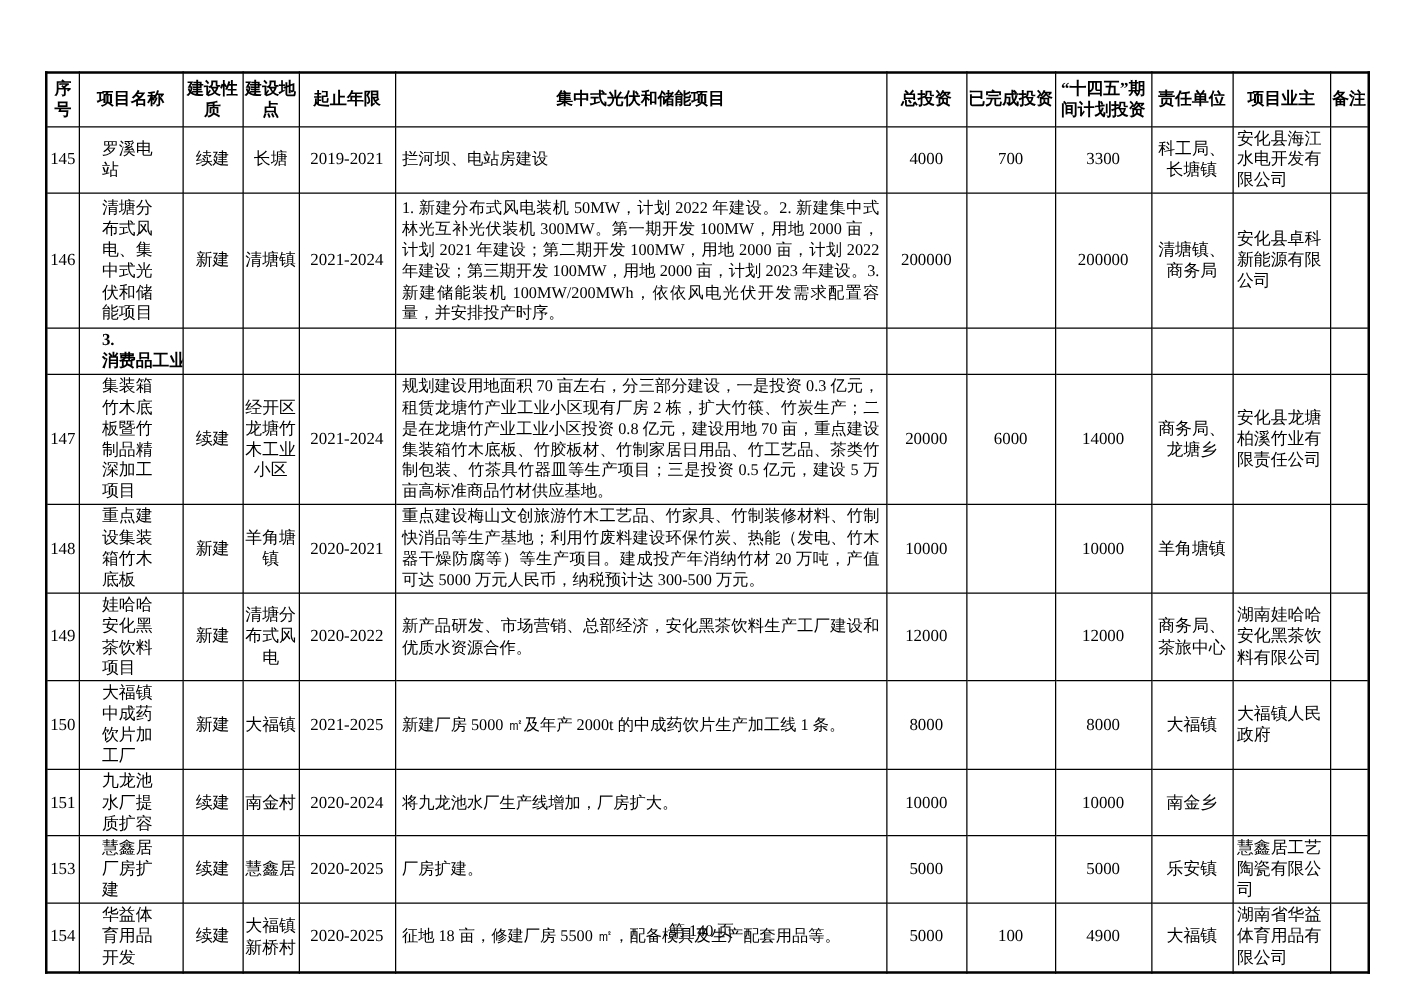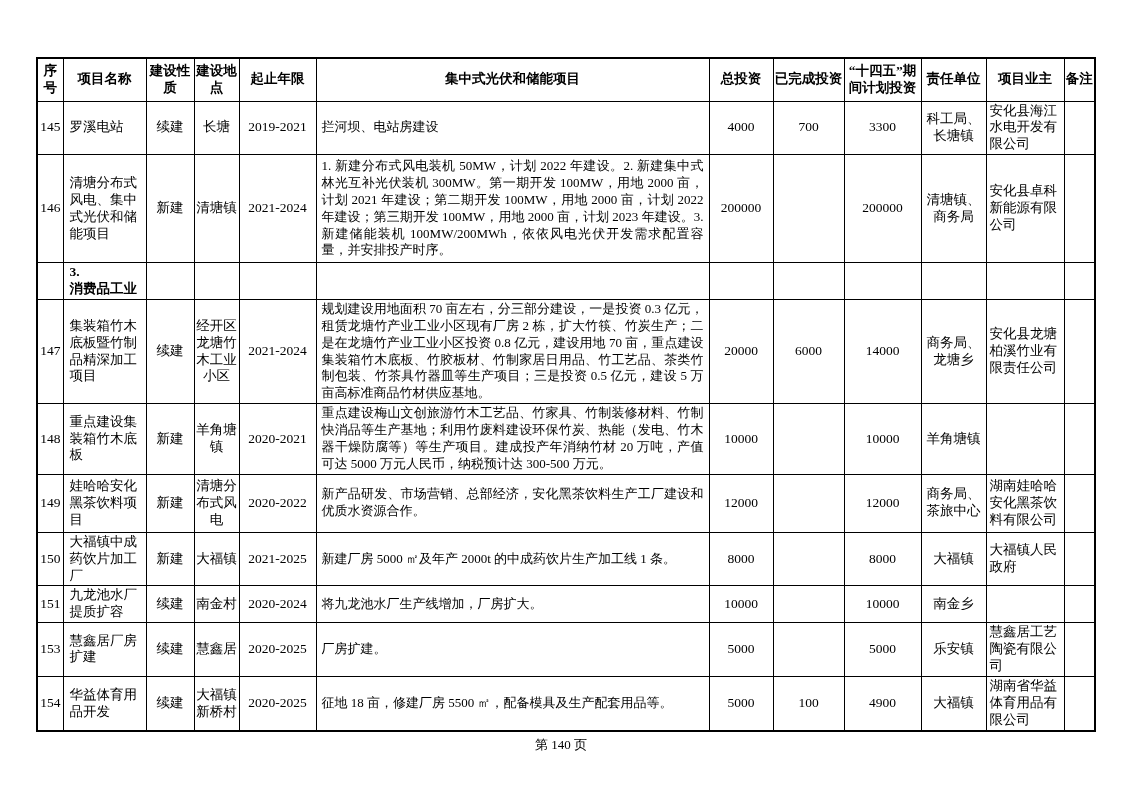--- a/index.html
+++ b/index.html
@@ -14,21 +14,21 @@
     border:2px solid #000;
   }
   th,td{
     border:1px solid #000;vertical-align:middle;
     padding:1px 3px;overflow:hidden;
     font-size:13.5px;line-height:1.25;
     word-break:break-all;
   }
   th{font-weight:bold;text-align:center;padding:1px 1px;}
   td.c-no{text-align:center;padding:1px 0;}
-  td.c-name{text-align:left;padding:1px 6px;}
+  td.c-name{text-align:left;padding:1px 18px;}
   td.c-nature{text-align:center;}
   td.c-location{text-align:center;padding:1px 1px;}
   td.c-years{text-align:center;letter-spacing:0;}
   td.c-content{
     text-align:justify;font-size:13px;line-height:1.3;padding:1px 5px;
   }
   td.c-total,td.c-completed,td.c-planned{text-align:center;}
   td.c-unit{text-align:center;padding:1px 1px;font-family:Liberation Serif, serif;}
   td.c-owner{text-align:left;padding:1px 3px;}
   td.c-remark{text-align:center;}

